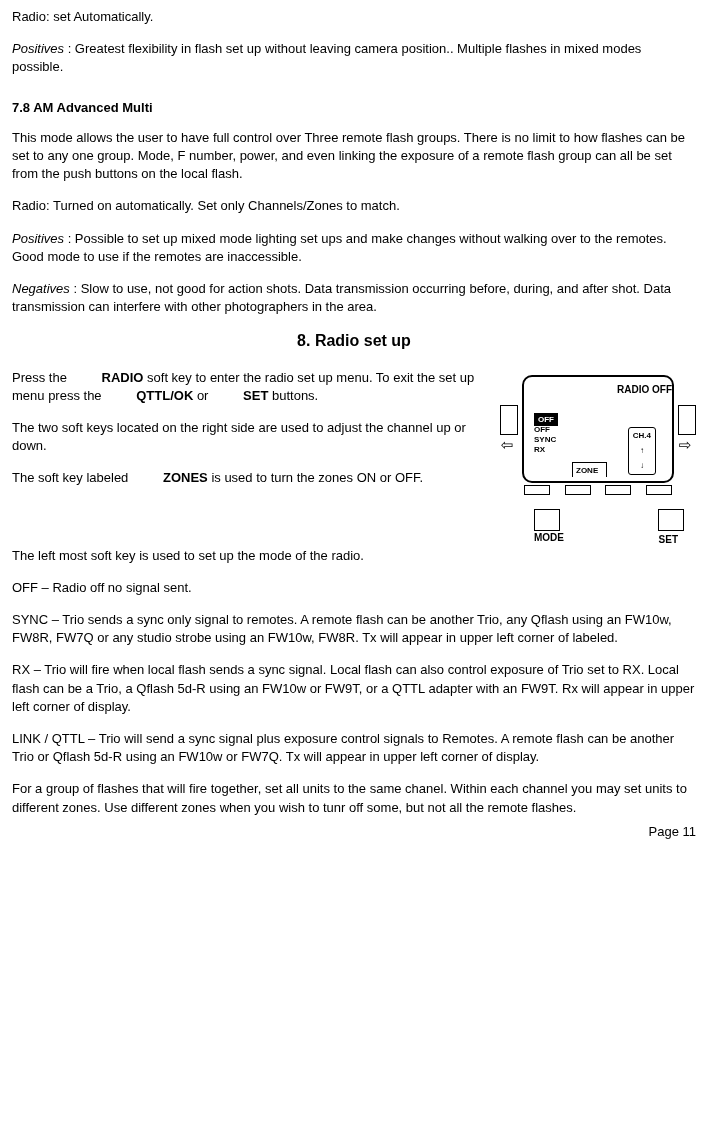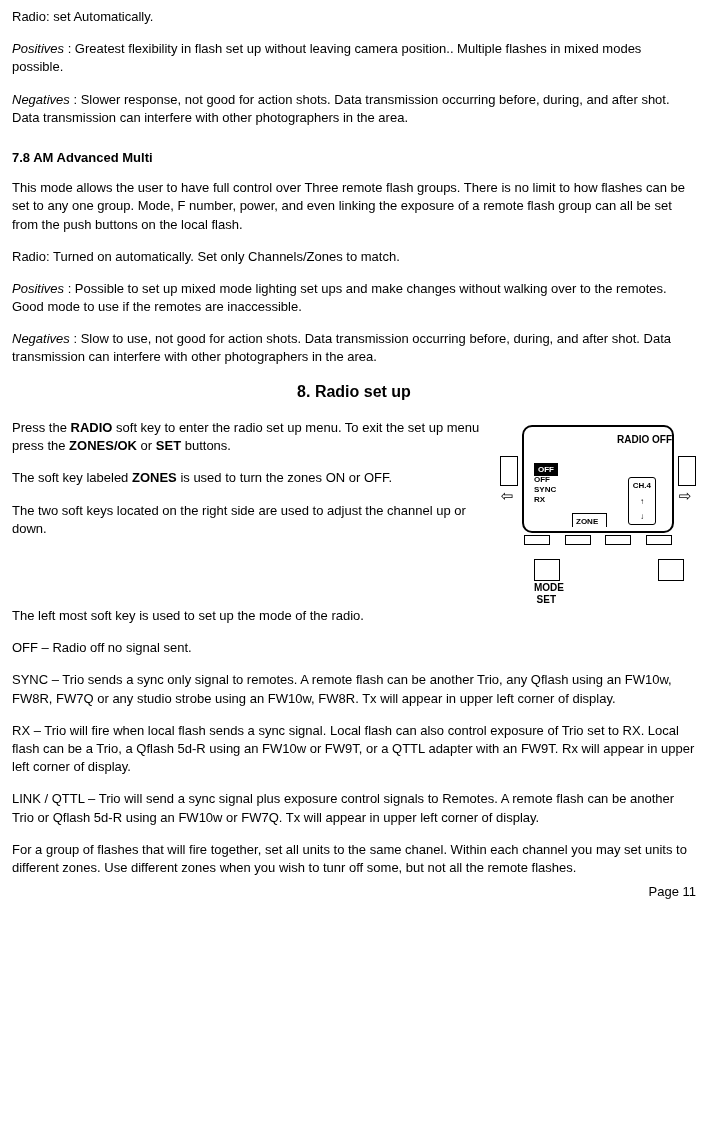--- a/index.html
+++ b/index.html
@@ -13,21 +13,21 @@
     line-height: 1.4;
   }
   .page {
     padding: 8px 12px;
     box-sizing: border-box;
   }
   p {
     margin: 0 0 14px 0;
   }
   .italic { font-style: italic; }
-  .bold { font-weight: bold; }
+  .bold { font-weight: bold; margin-left: 31px; }
   .section-heading {
     font-weight: bold;
     margin: 22px 0 12px 0;
   }
   .center-heading {
     font-weight: bold;
     text-align: center;
     font-size: 16px;
     margin: 12px 0 16px 0;
   }
@@ -135,68 +135,64 @@
     width: 26px; height: 22px;
     border: 1px solid #000;
     box-sizing: border-box;
   }
   .hk-labels {
     display: flex;
     justify-content: space-between;
     margin: 2px 18px 0 34px;
     font-size: 10px;
     font-weight: bold;
-    flex-direction: column;
   }
   .hk-labels .mode { width: 30px; line-height: 1; }
   .hk-labels .set { width: 22px; text-align: right; }
   .page-no {
     text-align: right;
     margin-top: 6px;
   }
 </style>
 </head>
 <body>
 
 <div class="page">
 
   <p>Radio: set Automatically.</p>
 
   <p>
     <span class="italic">Positives</span><span> : Greatest flexibility in flash set up without leaving camera position..  Multiple flashes in mixed modes possible.</span>
   </p>
 
-  <p>
-    <span class="italic">Negatives</span><span> : Slower response, not good for action shots.  Data transmission occurring before, during, and after shot.  Data transmission can interfere with other photographers in the area.</span>
-  </p>
 
   <div class="section-heading">7.8   AM  Advanced Multi</div>
 
   <p>This mode allows the user to have full control over Three remote flash groups.  There is no limit to how flashes can be set to any one group.  Mode, F number, power, and even linking the exposure of a remote flash group can all be set from the push buttons on the local flash.</p>
   <p>Radio: Turned on automatically.  Set only Channels/Zones to match.</p>
 
   <p>
     <span class="italic">Positives</span><span> : Possible to set up mixed mode lighting set ups and make changes without walking over to the remotes.  Good mode to use if the remotes are inaccessible.</span>
   </p>
 
   <p>
     <span class="italic">Negatives</span><span> : Slow to use, not good for action shots.  Data transmission occurring before, during, and after shot.  Data transmission can interfere with other photographers in the area.</span>
   </p>
 
   <div class="center-heading">8.   Radio set up</div>
 
   <div class="row">
     <div class="col-text">
       <p>
-        <span>Press the </span><span class="bold">RADIO</span><span> soft key to enter the radio set up  menu. To exit the set up menu press the </span><span class="bold">ZONES/OK</span><span> or </span><span class="bold">SET</span><span> buttons.</span>
+        <span>Press the </span><span class="bold">RADIO</span><span> soft key to enter the radio set up  menu. To exit the set up menu press the </span><span class="bold">QTTL/OK</span><span> or </span><span class="bold">SET</span><span> buttons.</span>
       </p>
+      <p>The two soft keys located on the right side are used to adjust the channel up or down.</p>
       <p>
         <span>The soft key labeled </span><span class="bold">ZONES</span><span> is used to turn the zones ON or OFF.</span>
       </p>
-      <p>The two soft keys located on the right side are used to adjust the channel up or down.</p>
     </div>
 
     <div class="lcd-assembly">
       <div class="lcd-row1">
         <div>
           <div class="side-key"></div>
           <div class="arrow-left">⇦</div>
         </div>
         <div class="screen">
           <div class="radio-title">RADIO OFF</div>
@@ -230,19 +226,19 @@
       </div>
       <div class="hk-labels">
         <div class="mode">MODE</div>
         <div class="set">SET</div>
       </div>
     </div>
   </div>
 
   <p>The left most soft key is used to set up the mode of the radio.</p>
   <p>OFF – Radio off no signal sent.</p>
-  <p>SYNC – Trio sends a sync only signal to remotes.  A remote flash can be another Trio, any Qflash using an FW10w, FW8R, FW7Q or any studio strobe using an FW10w, FW8R. Tx will appear in upper left corner of display.</p>
+  <p>SYNC – Trio sends a sync only signal to remotes.  A remote flash can be another Trio, any Qflash using an FW10w, FW8R, FW7Q or any studio strobe using an FW10w, FW8R. Tx will appear in upper left corner of labeled.</p>
   <p>RX – Trio will fire when local flash sends a sync signal.  Local flash can also control exposure of Trio set to RX.  Local flash can be a Trio, a Qflash 5d-R using an FW10w or FW9T, or a QTTL adapter with an FW9T.  Rx will appear in upper left corner of display.</p>
   <p>LINK / QTTL – Trio will send a sync signal plus exposure control signals to Remotes. A remote flash can be another Trio or Qflash 5d-R using an FW10w or FW7Q.  Tx will appear in upper left corner of display.</p>
   <p style="margin-bottom:2px;">For a group of flashes that will fire together, set all units to the same chanel.  Within each channel you may set units to different zones.  Use different zones when you wish to tunr off some, but not all the remote flashes.</p>
 
   <div class="page-no">Page 11</div>
 </div>
 
 </body></html>

